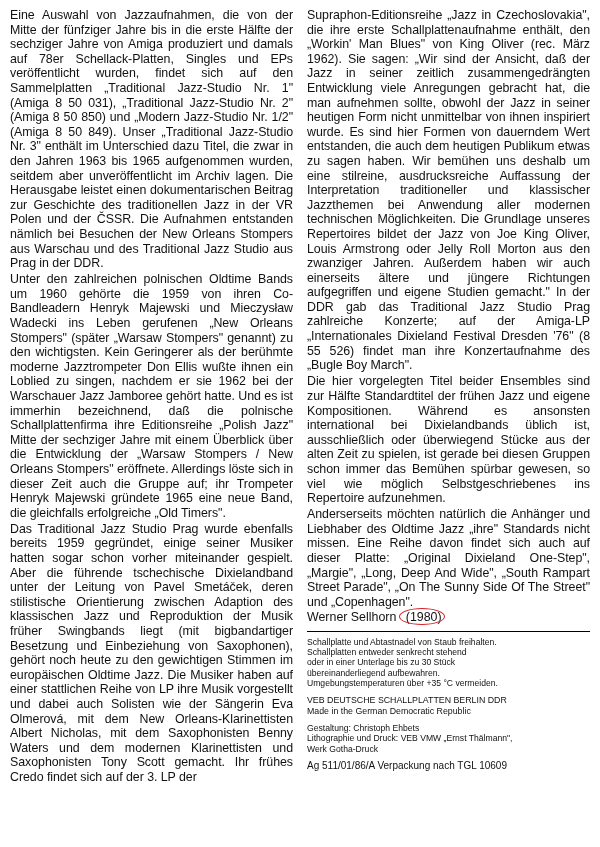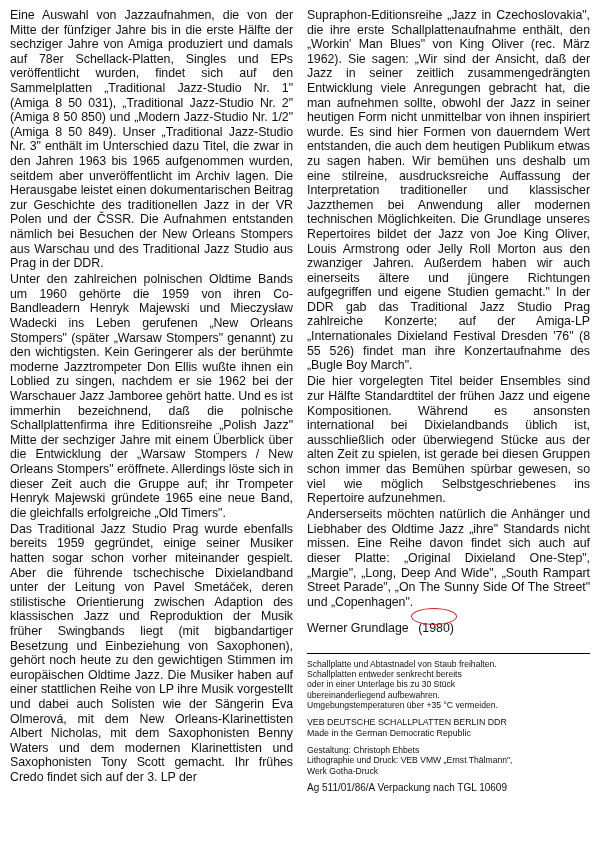--- a/index.html
+++ b/index.html
@@ -56,21 +56,21 @@
   .signature-line {
     font-size: 12.4px;
     line-height: 14.6px;
     margin-top: 1px;
     position: relative;
     display: inline-block;
   }
   .year-circle {
     display: inline-block;
     position: relative;
-    padding: 11px 6px;
+    padding: 0 6px;
   }
   .year-circle::after {
     content: "";
     position: absolute;
     left: -1px;
     top: -2.5px;
     width: 46px;
     height: 17px;
     border: 1.6px solid #d2232a;
     border-radius: 50%;
@@ -122,30 +122,30 @@
       <p class="body-par">Unter den zahlreichen polnischen Oldtime Bands um 1960 gehörte die 1959 von ihren Co-Bandleadern Henryk Majewski und Mieczysław Wadecki ins Leben gerufenen „New Orleans Stompers" (später „Warsaw Stompers" genannt) zu den wichtigsten. Kein Geringerer als der berühmte moderne Jazztrompeter Don Ellis wußte ihnen ein Loblied zu singen, nachdem er sie 1962 bei der Warschauer Jazz Jamboree gehört hatte. Und es ist immerhin bezeichnend, daß die polnische Schallplattenfirma ihre Editionsreihe „Polish Jazz" Mitte der sechziger Jahre mit einem Überblick über die Entwicklung der „Warsaw Stompers / New Orleans Stompers" eröffnete. Allerdings löste sich in dieser Zeit auch die Gruppe auf; ihr Trompeter Henryk Majewski gründete 1965 eine neue Band, die gleichfalls erfolgreiche „Old Timers".</p>
       <p class="body-par">Das Traditional Jazz Studio Prag wurde ebenfalls bereits 1959 gegründet, einige seiner Musiker hatten sogar schon vorher miteinander gespielt. Aber die führende tschechische Dixielandband unter der Leitung von Pavel Smetáček, deren stilistische Orientierung zwischen Adaption des klassischen Jazz und Reproduktion der Musik früher Swingbands liegt (mit bigbandartiger Besetzung und Einbeziehung von Saxophonen), gehört noch heute zu den gewichtigen Stimmen im europäischen Oldtime Jazz. Die Musiker haben auf einer stattlichen Reihe von LP ihre Musik vorgestellt und dabei auch Solisten wie der Sängerin Eva Olmerová, mit dem New Orleans-Klarinettisten Albert Nicholas, mit dem Saxophonisten Benny Waters und dem modernen Klarinettisten und Saxophonisten Tony Scott gemacht. Ihr frühes Credo findet sich auf der 3. LP der</p>
     </div>
 
     <div class="col col-right">
       <p class="body-par">Supraphon-Editionsreihe „Jazz in Czechoslovakia", die ihre erste Schallplattenaufnahme enthält, den „Workin' Man Blues" von King Oliver (rec. März 1962). Sie sagen: „Wir sind der Ansicht, daß der Jazz in seiner zeitlich zusammengedrängten Entwicklung viele Anregungen gebracht hat, die man aufnehmen sollte, obwohl der Jazz in seiner heutigen Form nicht unmittelbar von ihnen inspiriert wurde. Es sind hier Formen von dauerndem Wert entstanden, die auch dem heutigen Publikum etwas zu sagen haben. Wir bemühen uns deshalb um eine stilreine, ausdrucksreiche Auffassung der Interpretation traditioneller und klassischer Jazzthemen bei Anwendung aller modernen technischen Möglichkeiten. Die Grundlage unseres Repertoires bildet der Jazz von Joe King Oliver, Louis Armstrong oder Jelly Roll Morton aus den zwanziger Jahren. Außerdem haben wir auch einerseits ältere und jüngere Richtungen aufgegriffen und eigene Studien gemacht." In der DDR gab das Traditional Jazz Studio Prag zahlreiche Konzerte; auf der Amiga-LP „Internationales Dixieland Festival Dresden '76" (8 55 526) findet man ihre Konzertaufnahme des „Bugle Boy March".</p>
       <p class="body-par">Die hier vorgelegten Titel beider Ensembles sind zur Hälfte Standardtitel der frühen Jazz und eigene Kompositionen. Während es ansonsten international bei Dixielandbands üblich ist, ausschließlich oder überwiegend Stücke aus der alten Zeit zu spielen, ist gerade bei diesen Gruppen schon immer das Bemühen spürbar gewesen, so viel wie möglich Selbstgeschriebenes ins Repertoire aufzunehmen.</p>
       <p class="body-par">Anderserseits möchten natürlich die Anhänger und Liebhaber des Oldtime Jazz „ihre" Standards nicht missen. Eine Reihe davon findet sich auch auf dieser Platte: „Original Dixieland One-Step", „Margie", „Long, Deep And Wide", „South Rampart Street Parade", „On The Sunny Side Of The Street" und „Copenhagen".</p>
 
       <div class="signature-line">
-        <span>Werner Grundlage</span>
+        <span>Werner Sellhorn</span>
         <span class="year-circle">(1980)</span>
       </div>
 
       <div class="footer-block">
         <hr class="footer-rule">
 
         <div class="care-text">
           <div>Schallplatte und Abtastnadel von Staub freihalten.</div>
-          <div>Schallplatten entweder senkrecht bereits</div>
+          <div>Schallplatten entweder senkrecht stehend</div>
           <div>oder in einer Unterlage bis zu 30 Stück</div>
           <div>übereinanderliegend aufbewahren.</div>
           <div>Umgebungstemperaturen über +35 °C vermeiden.</div>
         </div>
 
         <div class="pub-text">
           <div>VEB DEUTSCHE SCHALLPLATTEN BERLIN DDR</div>
           <div>Made in the German Democratic Republic</div>
         </div>
 

